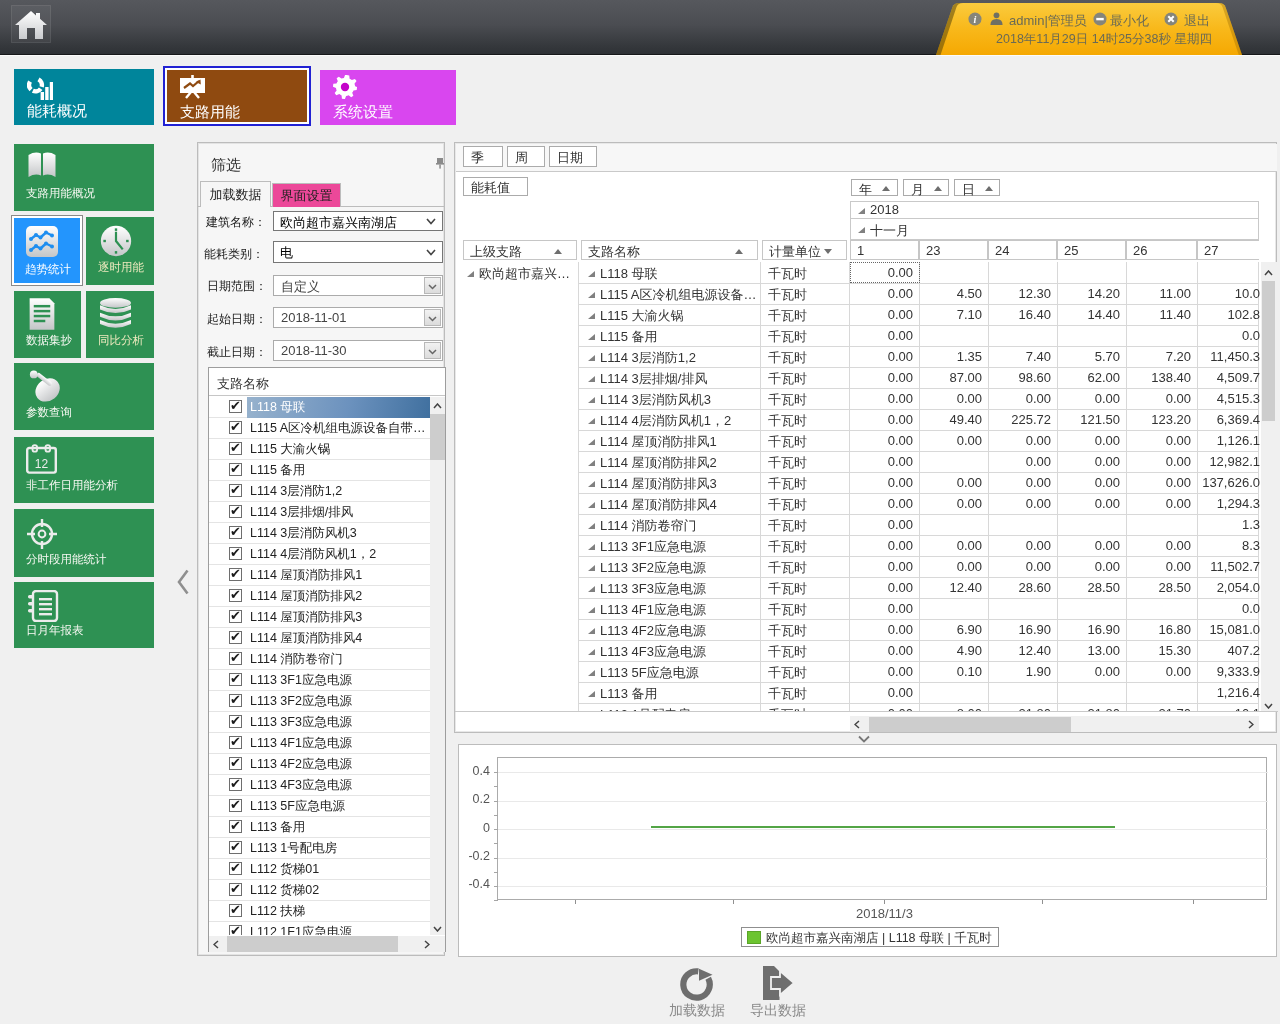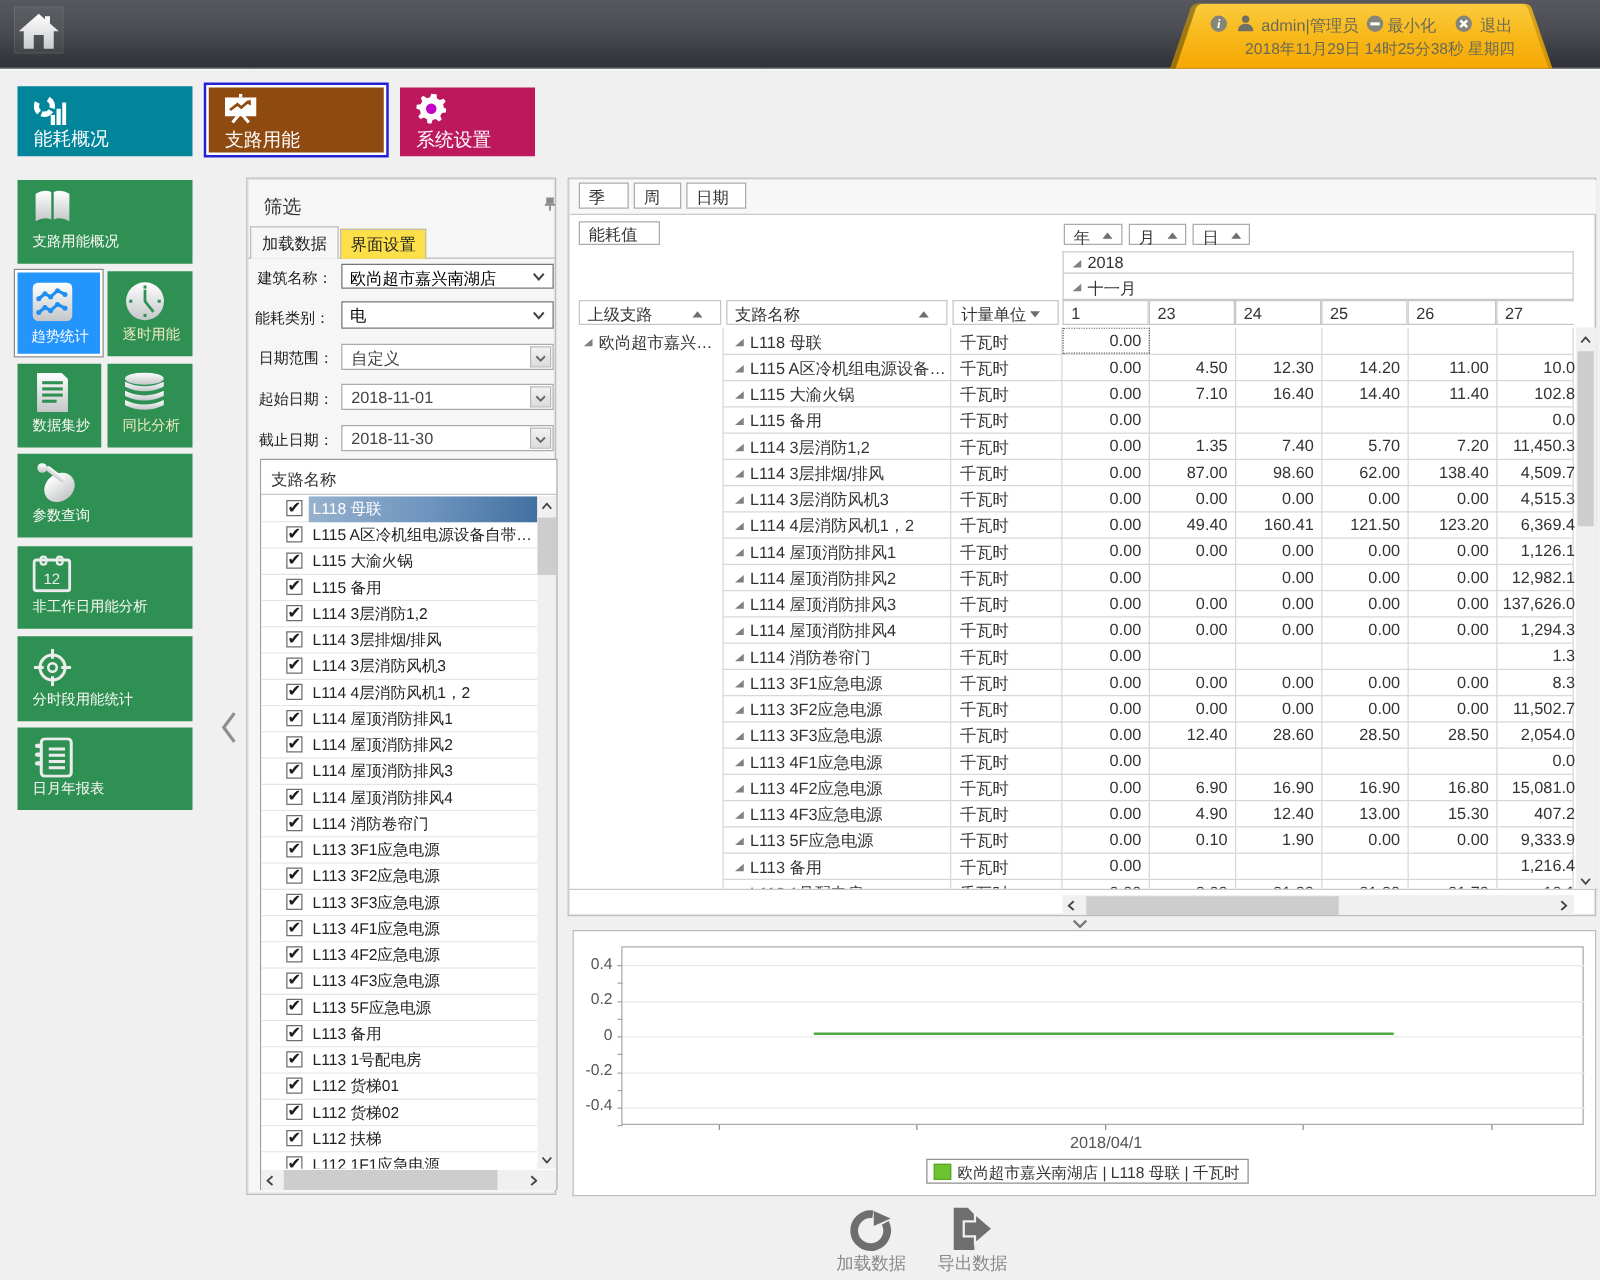--- a/index.html
+++ b/index.html
@@ -127,21 +127,21 @@
       <svg class="ico" style="left:12px;top:5px" width="27" height="24" viewBox="0 0 27 24">
       <rect x="1" y="3" width="25" height="15" fill="#FFF"></rect>
       <rect x="12.2" y="0" width="2.6" height="3" fill="#FFF"></rect>
       <path d="M7 23 L12 17 M20 23 L15 17" stroke="#FFF" stroke-width="2.4"></path>
       <path d="M5 13 L11 8.5 L14 11 L20 6" stroke="#8F4A10" stroke-width="2.2" fill="none"></path>
       <path d="M21.5 4.5 L21.8 9.4 L16.8 7 Z" fill="#8F4A10"></path>
     </svg>
         <div class="lbl">支路用能</div>
     </div>
   </div>
-  <div class="tile" style="left:320px;top:70px;width:108px;height:55px;background:#be185d;">
+  <div class="tile" style="left:320px;top:70px;width:136px;height:55px;background:#d946ef;">
     <svg class="ico" style="left:13px;top:5px" width="24" height="24" viewBox="0 0 24 24">
       <path d="M12 0 L14.6 0 L15.4 3.2 A9 9 0 0 1 17.8 4.2 L20.7 2.6 L22.6 4.5 L20.9 7.4 A9 9 0 0 1 21.9 9.8 L24 10.4 L24 13.4 L20.9 14.2 A9 9 0 0 1 19.9 16.6 L21.5 19.4 L19.6 21.3 L16.7 19.7 A9 9 0 0 1 14.3 20.7 L13.6 24 L10.6 24 L9.8 20.8 A9 9 0 0 1 7.4 19.8 L4.5 21.4 L2.6 19.5 L4.2 16.6 A9 9 0 0 1 3.2 14.2 L0 13.5 L0 10.5 L3.1 9.7 A9 9 0 0 1 4.1 7.3 L2.5 4.5 L4.4 2.6 L7.3 4.2 A9 9 0 0 1 9.7 3.2 L10.4 0 Z" fill="#FFF" transform="rotate(8 12 12)"></path>
       <circle cx="12" cy="12" r="4.2" fill="#C303C9"></circle>
     </svg>
       <div class="lbl">系统设置</div>
   </div>
 
   <div class="sbtn" style="left:14px;top:144px;width:140px;height:67px;">
     <svg class="ico" style="top:8px;left:13px" width="30" height="27" viewBox="0 0 30 27">
       <defs>
@@ -251,21 +251,21 @@
   <div id="fpanel">
     <div class="abs" style="left:13px;top:13px;font-size:15px;color:#333;">筛选</div>
     <svg class="abs" style="left:237px;top:14px" width="10" height="12" viewBox="0 0 10 12">
       <rect x="2" y="1" width="6" height="5" fill="#8A8A8A"></rect>
         <rect x="1" y="6" width="8" height="1.6" fill="#8A8A8A"></rect>
         <rect x="4.3" y="7.6" width="1.5" height="4" fill="#8A8A8A"></rect>
     </svg>
 
     <div class="abs" style="left:0px;top:63px;width:246px;height:1px;background:#BCBCBC;"></div>
     <div class="abs" style="left:2px;top:38px;width:71px;height:26px;background:#F6F6F6;border:1px solid #BCBCBC;border-bottom:none;font-size:13px;color:#222;text-align:center;line-height:25px;">加载数据</div>
-    <div class="abs" style="left:74px;top:40px;width:69px;height:24px;background:#fde047;border:1px solid #BCBCBC;border-bottom:none;font-size:13px;color:#222;text-align:center;line-height:23px;">界面设置</div>
+    <div class="abs" style="left:74px;top:40px;width:69px;height:24px;background:#ec4899;border:1px solid #BCBCBC;border-bottom:none;font-size:13px;color:#222;text-align:center;line-height:23px;">界面设置</div>
     <div class="flabel" style="left:8px;top:71px;">建筑名称：</div>
     <div class="combo" style="left:75px;top:68px;width:170px;height:20px;">
         <span class="txt">欧尚超市嘉兴南湖店</span>
       <svg class="abs" style="right:6px;top:6px" width="10" height="7" viewBox="0 0 10 7">
           <polyline points="1,1 5,5.5 9,1" fill="none" stroke="#444" stroke-width="1.6"></polyline>
         </svg>
       </div>
     <div class="flabel" style="left:6px;top:103px;">能耗类别：</div>
     <div class="combo" style="left:75px;top:98px;width:170px;height:22px;">
         <span class="txt">电</span>
@@ -633,21 +633,21 @@
           <div class="num" style="left:602px;width:63px;">0.00</div>
           <div class="num" style="left:671px;width:65px;">0.00</div>
           <div class="num" style="left:742px;width:63px;">4,515.3</div>
         </div>
       <div class="drow" style="left:0;top:147px;width:821px;height:21px;">
           <div class="tri" style="left:133px;top:9px;"></div>
           <div class="abs" style="left:145px;top:3px;white-space:nowrap;overflow:hidden;max-width:157px;">L114 4层消防风机1，2</div>
           <div class="abs" style="left:313px;top:3px;">千瓦时</div>
           <div class="num" style="left:395px;width:63px;">0.00</div>
           <div class="num" style="left:464px;width:63px;">49.40</div>
-          <div class="num" style="left:533px;width:63px;">160.41</div>
+          <div class="num" style="left:533px;width:63px;">225.72</div>
           <div class="num" style="left:602px;width:63px;">121.50</div>
           <div class="num" style="left:671px;width:65px;">123.20</div>
           <div class="num" style="left:742px;width:63px;">6,369.4</div>
         </div>
       <div class="drow" style="left:0;top:168px;width:821px;height:21px;">
           <div class="tri" style="left:133px;top:9px;"></div>
           <div class="abs" style="left:145px;top:3px;white-space:nowrap;overflow:hidden;max-width:157px;">L114 屋顶消防排风1</div>
           <div class="abs" style="left:313px;top:3px;">千瓦时</div>
           <div class="num" style="left:395px;width:63px;">0.00</div>
           <div class="num" style="left:464px;width:63px;">0.00</div>
@@ -859,21 +859,21 @@
       <div class="abs" style="left:235px;bottom:-5px;width:1px;height:4px;background:#909090;"></div>
       <div class="abs" style="left:386px;bottom:-5px;width:1px;height:4px;background:#909090;"></div>
       <div class="abs" style="left:544px;bottom:-5px;width:1px;height:4px;background:#909090;"></div>
       <div class="abs" style="left:695px;bottom:-5px;width:1px;height:4px;background:#909090;"></div>
     </div>
     <div class="abs" style="left:0px;top:19px;width:31px;text-align:right;font-size:12.5px;color:#555;">0.4</div>
     <div class="abs" style="left:0px;top:47px;width:31px;text-align:right;font-size:12.5px;color:#555;">0.2</div>
     <div class="abs" style="left:0px;top:76px;width:31px;text-align:right;font-size:12.5px;color:#555;">0</div>
     <div class="abs" style="left:0px;top:104px;width:31px;text-align:right;font-size:12.5px;color:#555;">-0.2</div>
     <div class="abs" style="left:0px;top:132px;width:31px;text-align:right;font-size:12.5px;color:#555;">-0.4</div>
-    <div class="abs" style="left:397px;top:161px;width:80px;font-size:13px;color:#555;">2018/04/1</div>
+    <div class="abs" style="left:397px;top:161px;width:80px;font-size:13px;color:#555;">2018/11/3</div>
     <div class="abs" style="left:282px;top:182px;width:258px;height:20px;border:1px solid #8F8F8F;background:#FFF;">
       <div class="abs" style="left:5px;top:3px;width:14px;height:13px;background:#6CC430;border:1px solid #5AA528;"></div>
       <div class="abs" style="left:24px;top:2px;font-size:12.5px;color:#333;white-space:nowrap;">欧尚超市嘉兴南湖店 | L118 母联 | 千瓦时</div>
     </div>
   </div>
 
   <div id="footer">
     <svg class="abs" style="left:679px;top:966px" width="36" height="36" viewBox="0 0 36 36">
       <path d="M 29.2 12.3 A 13.2 13.2 0 1 1 19.3 5.4" fill="none" stroke="#6E6E6E" stroke-width="6.2"></path>
       <path d="M 20 2.8 L 20 14.8 L 33.5 8.8 Z" fill="#6E6E6E"></path>

